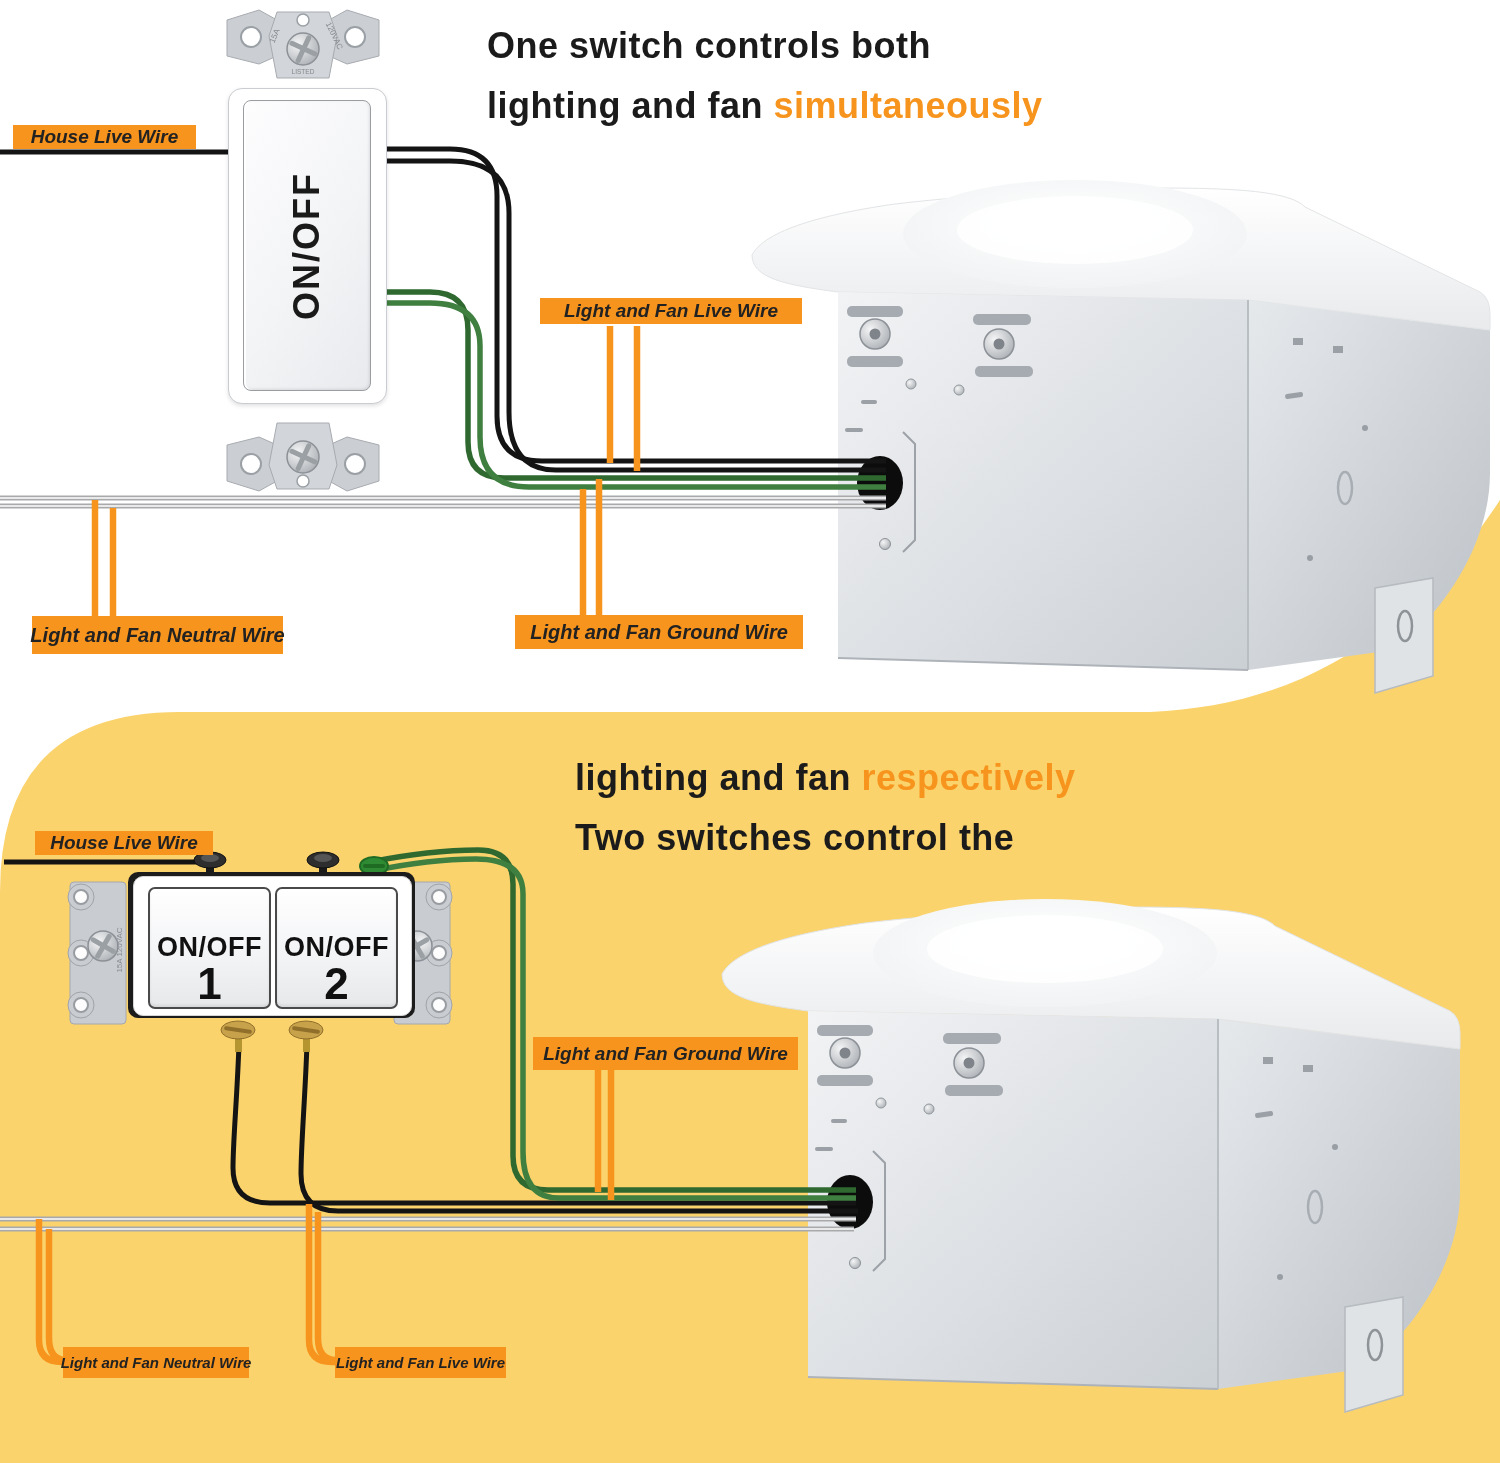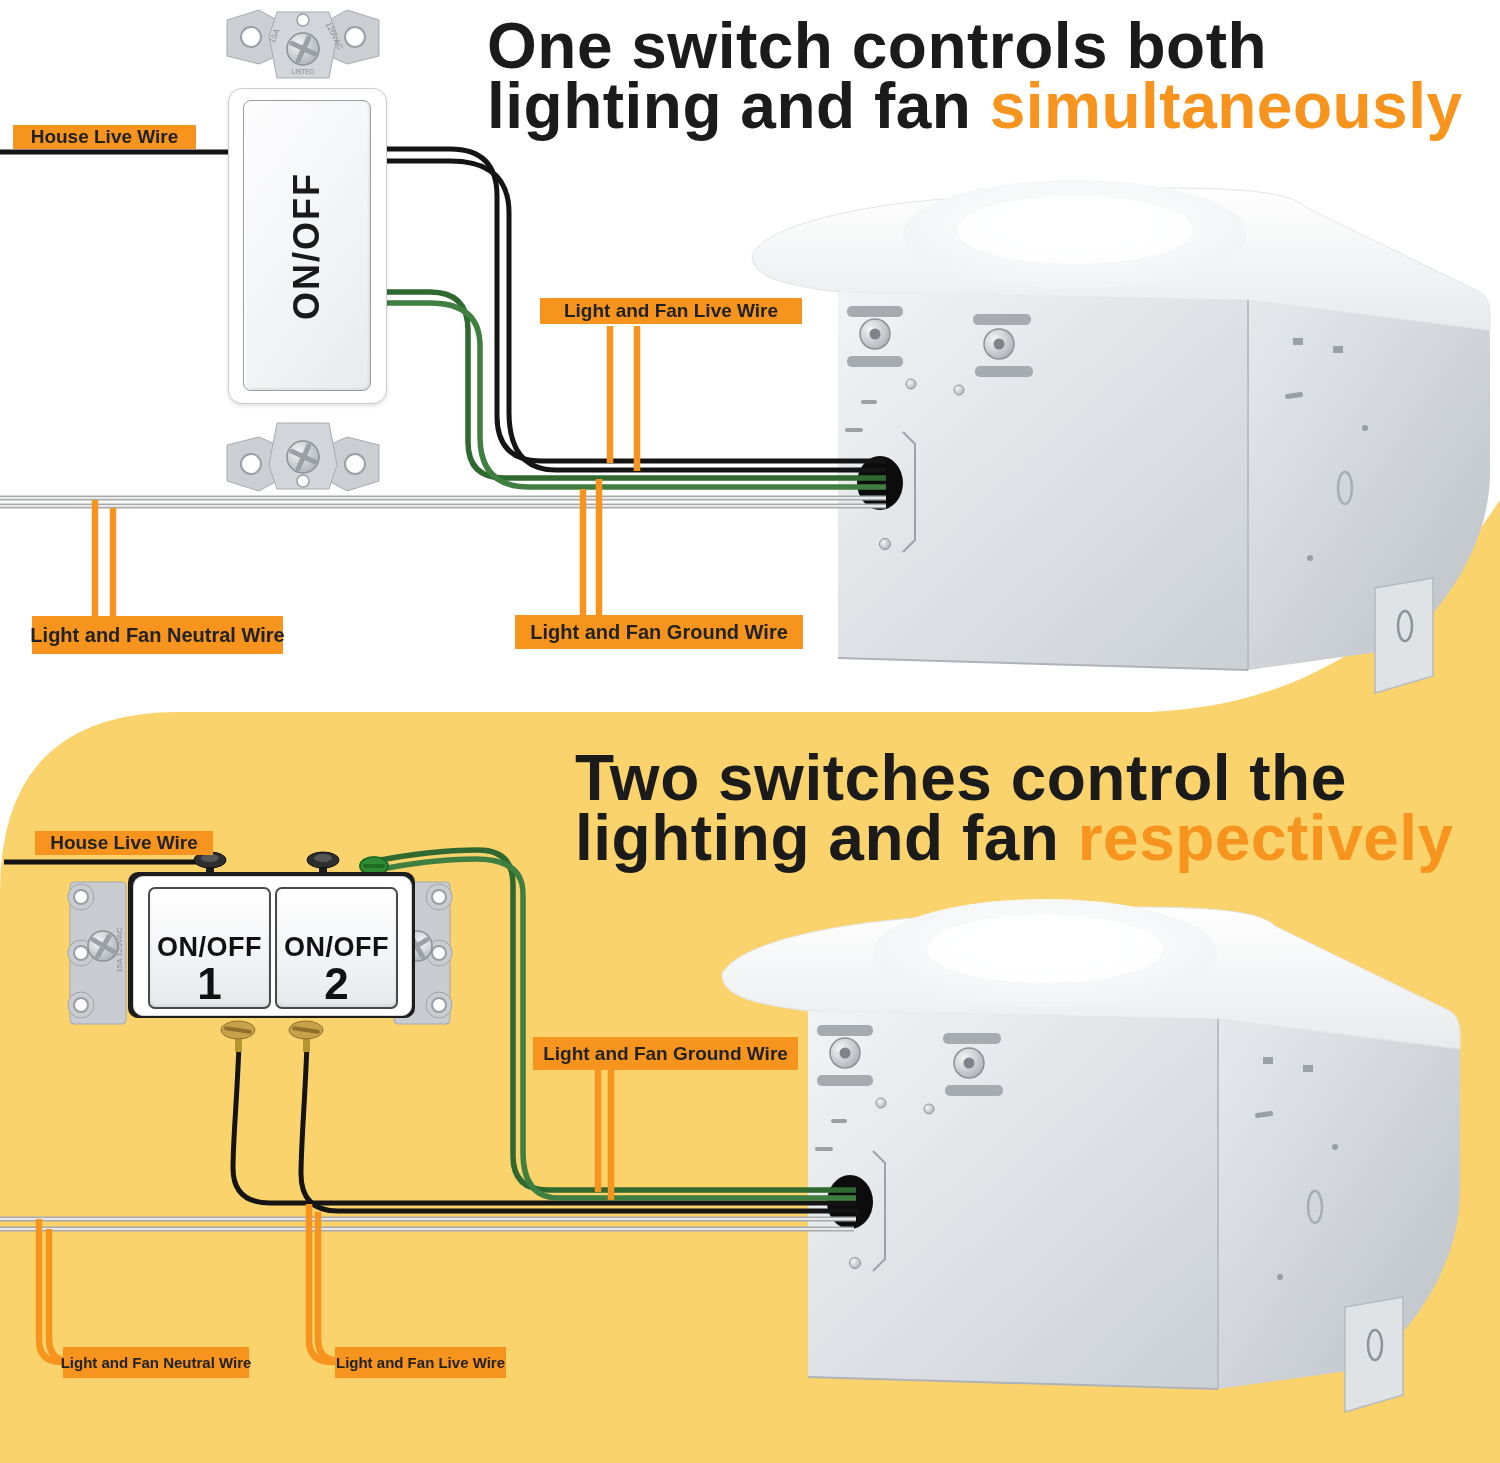--- a/index.html
+++ b/index.html
@@ -2,27 +2,27 @@
 <html><head>
 <meta charset="utf-8">
 <style>
   html,body{margin:0;padding:0;background:#ffffff;}
   .canvas{
     position:relative;width:1500px;height:1463px;overflow:hidden;background:#ffffff;
     font-family:"Liberation Sans", sans-serif;
   }
   .canvas svg.layer{position:absolute;left:0;top:0;}
   
-  .title{position:absolute;font-weight:700;color:#1b1b1b;font-size:64px;line-height:60px;letter-spacing:.5px;white-space:nowrap;}
+  .title{position:absolute;font-weight:700;color:#1b1b1b;font-size:36px;line-height:60px;letter-spacing:.5px;white-space:nowrap;}
   .title .accent{color:#f7941d;margin-top:8px;}
   .title-top{left:487px;top:16px;}
   .title-bottom{left:575px;top:748px;}
   
   .wlabel{position:absolute;background:#f7941d;color:#222222;font-weight:700;
-          display:flex;align-items:center;justify-content:center;white-space:nowrap;}
+          display:flex;align-items:center;justify-content:center;white-space:nowrap;font-style:italic;}
   .lbl-top-house  {left:13px;  top:125px;  width:183px; height:24px; font-size:19px;}
   .lbl-top-live   {left:540px; top:298px;  width:262px; height:26px; font-size:19px;}
   .lbl-top-neutral{left:32px;  top:616px;  width:251px; height:38px; font-size:20px;}
   .lbl-top-ground {left:515px; top:615px;  width:288px; height:34px; font-size:20px;}
   .lbl-bot-house  {left:35px;  top:831px;  width:178px; height:24px; font-size:19px;}
   .lbl-bot-ground {left:533px; top:1037px; width:265px; height:33px; font-size:19px;}
   .lbl-bot-neutral{left:63px;  top:1347px; width:186px; height:31px; font-size:15px;}
   .lbl-bot-live   {left:335px; top:1347px; width:171px; height:31px; font-size:15px;}
   
   .switch-top{position:absolute;left:218px;top:2px;width:170px;height:495px;}
@@ -264,25 +264,25 @@
   </div>
 
   <div class="title title-top">
     <div>One switch controls both</div>
     <div>
       <span>lighting and fan</span>
       <span class="accent">simultaneously</span>
     </div>
   </div>
   <div class="title title-bottom">
-    <div>Two switches control the</div>
     <div>
       <span>lighting and fan</span>
       <span class="accent">respectively</span>
     </div>
+    <div>Two switches control the</div>
   </div>
 
   <div class="wlabel lbl-top-house">House Live Wire</div>
   <div class="wlabel lbl-top-live">Light and Fan Live Wire</div>
   <div class="wlabel lbl-top-neutral">Light and Fan Neutral Wire</div>
   <div class="wlabel lbl-top-ground">Light and Fan Ground Wire</div>
   <div class="wlabel lbl-bot-house">House Live Wire</div>
   <div class="wlabel lbl-bot-ground">Light and Fan Ground Wire</div>
   <div class="wlabel lbl-bot-neutral">Light and Fan Neutral Wire</div>
   <div class="wlabel lbl-bot-live">Light and Fan Live Wire</div>

